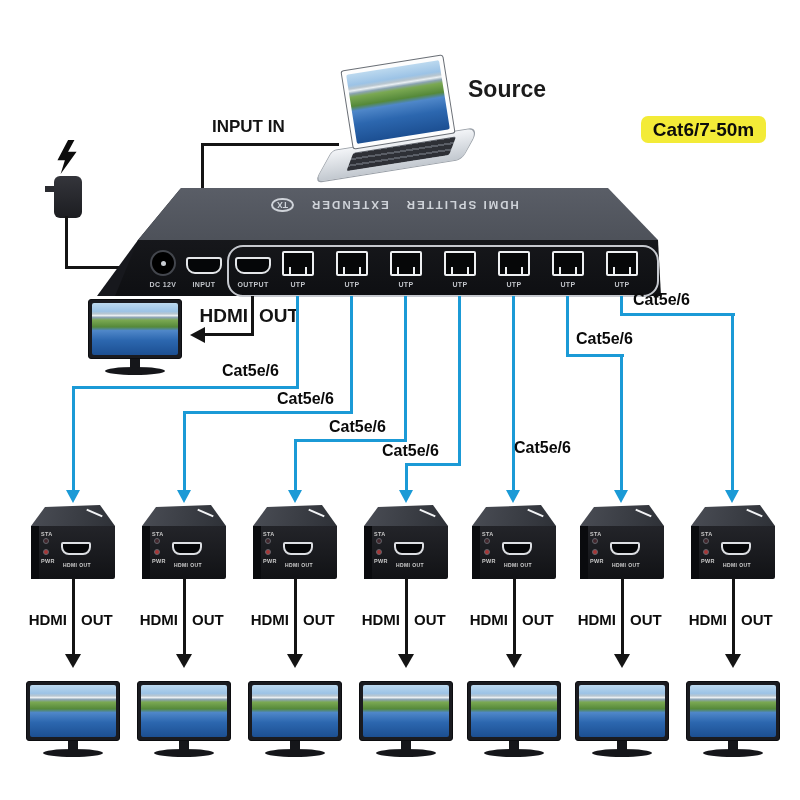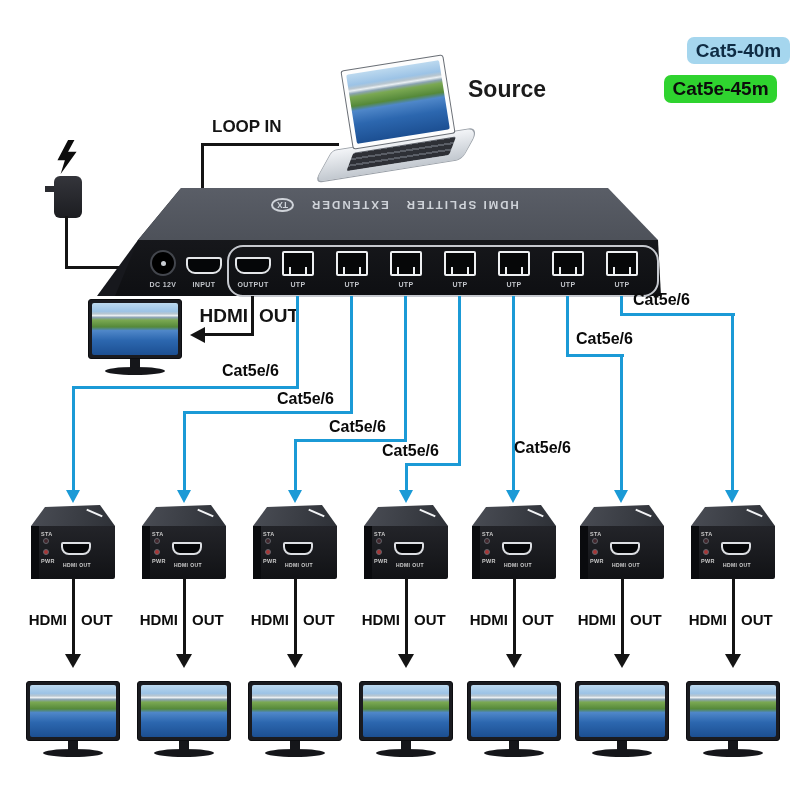--- a/index.html
+++ b/index.html
@@ -71,34 +71,33 @@
   .mon-neck{position:absolute;left:42px;top:60px;width:10px;height:9px;background:#15161a}
   .mon-base{position:absolute;left:17px;top:68px;width:60px;height:8px;background:#15161a;border-radius:50%}
 
   .txt{position:absolute;color:#141414;font-weight:700}
 </style>
 </head>
 <body>
 
 <div class="canvas">
 
-  <div class="badge b1">Cat5-40m</div>
-  <div class="badge b2">Cat5e-45m</div>
+  <div class="badge b3">Cat6/7-50m</div>
 
   <div class="laptop">
     <div class="laptop-base">
       <div class="laptop-keys"></div>
     </div>
     <div class="laptop-screen">
       <div class="scene"></div>
     </div>
   </div>
   <div class="txt" style="left:468px;top:76px;font-size:23px;font-weight:600;color:#1b1b1b">Source</div>
 
-  <div class="txt" style="left:212px;top:117px;font-size:17px">LOOP IN</div>
+  <div class="txt" style="left:212px;top:117px;font-size:17px">INPUT IN</div>
   <div class="kl" style="left:202px;top:143px;width:137px;height:3px"></div>
   <div class="kl" style="left:201px;top:143px;width:3px;height:80px"></div>
   <div class="tri-down-k" style="left:194px;top:222px"></div>
 
   <svg class="bolt" viewBox="0 0 24 32">
       <path d="M13 0 L3 19 L10 19 L6 32 L21 11 L13 11 L19 0 Z" fill="#0c0c0c"></path>
     </svg>
   <div class="prong"></div>
   <div class="adapter"></div>
   <div class="kl" style="left:65px;top:216px;width:3px;height:53px"></div>

